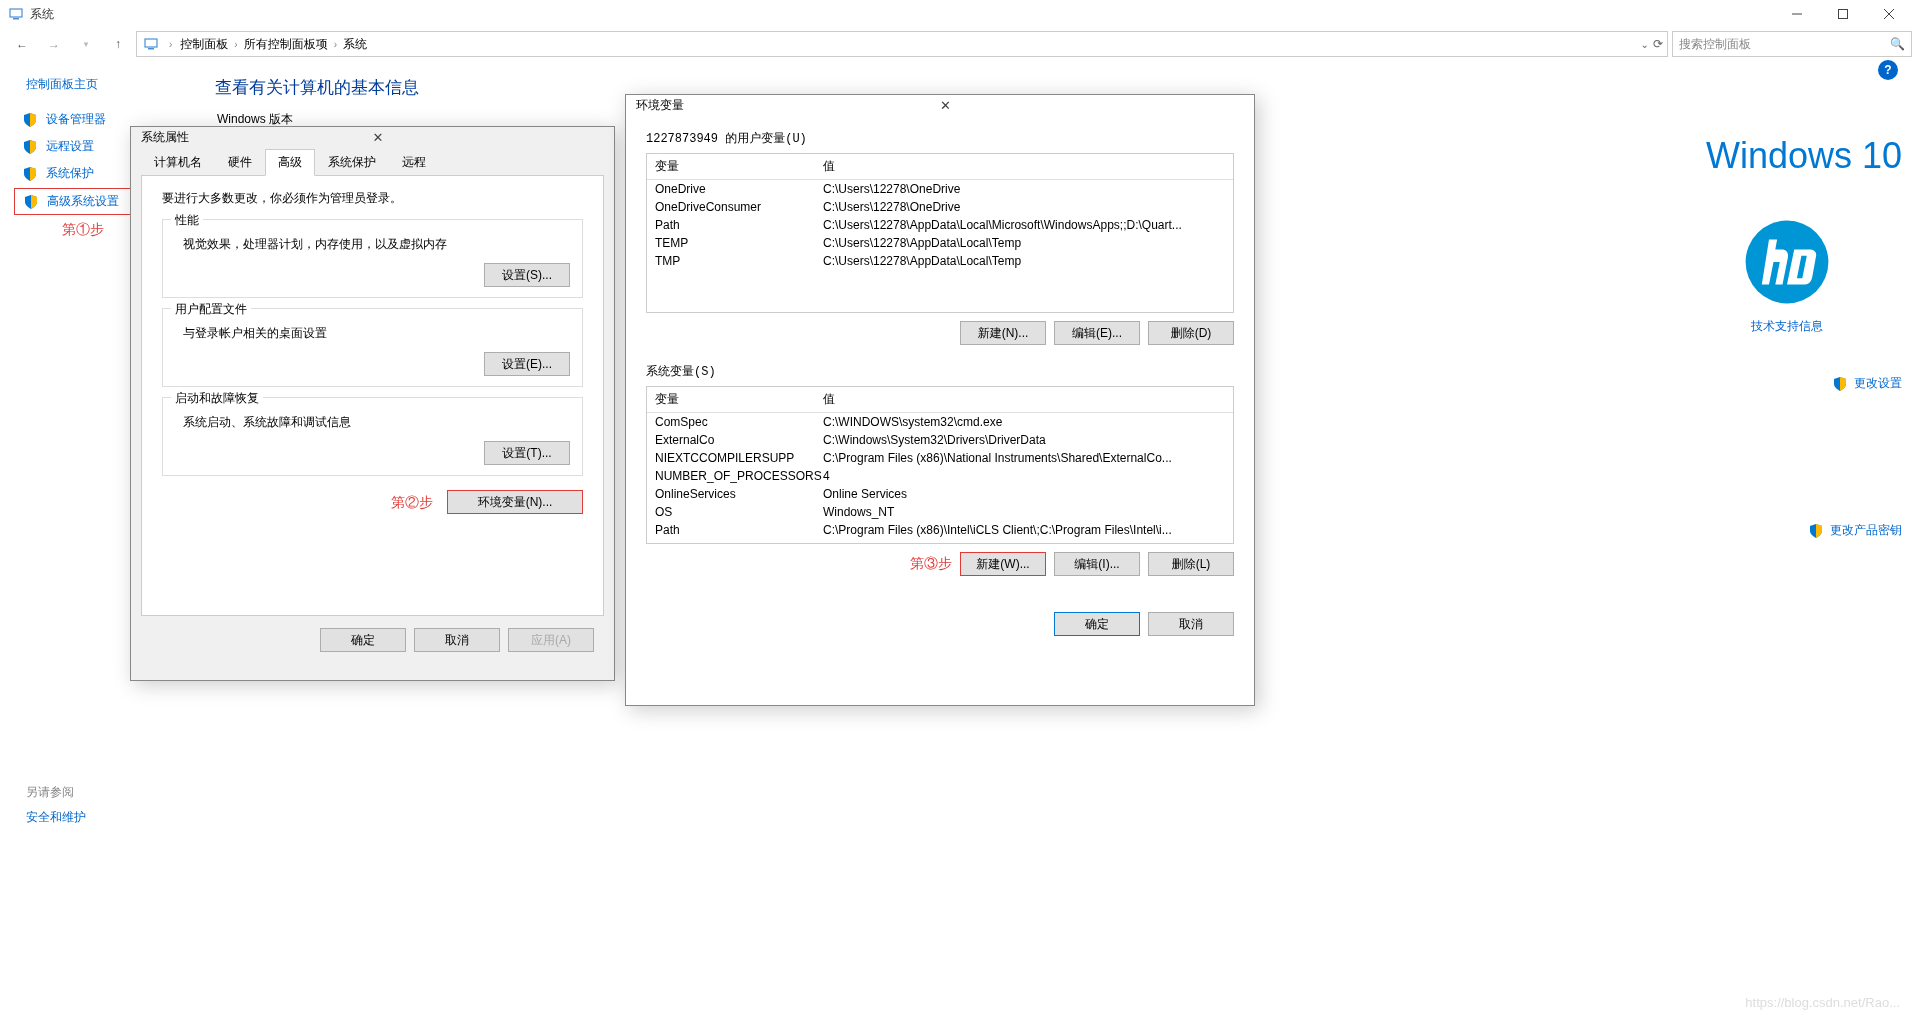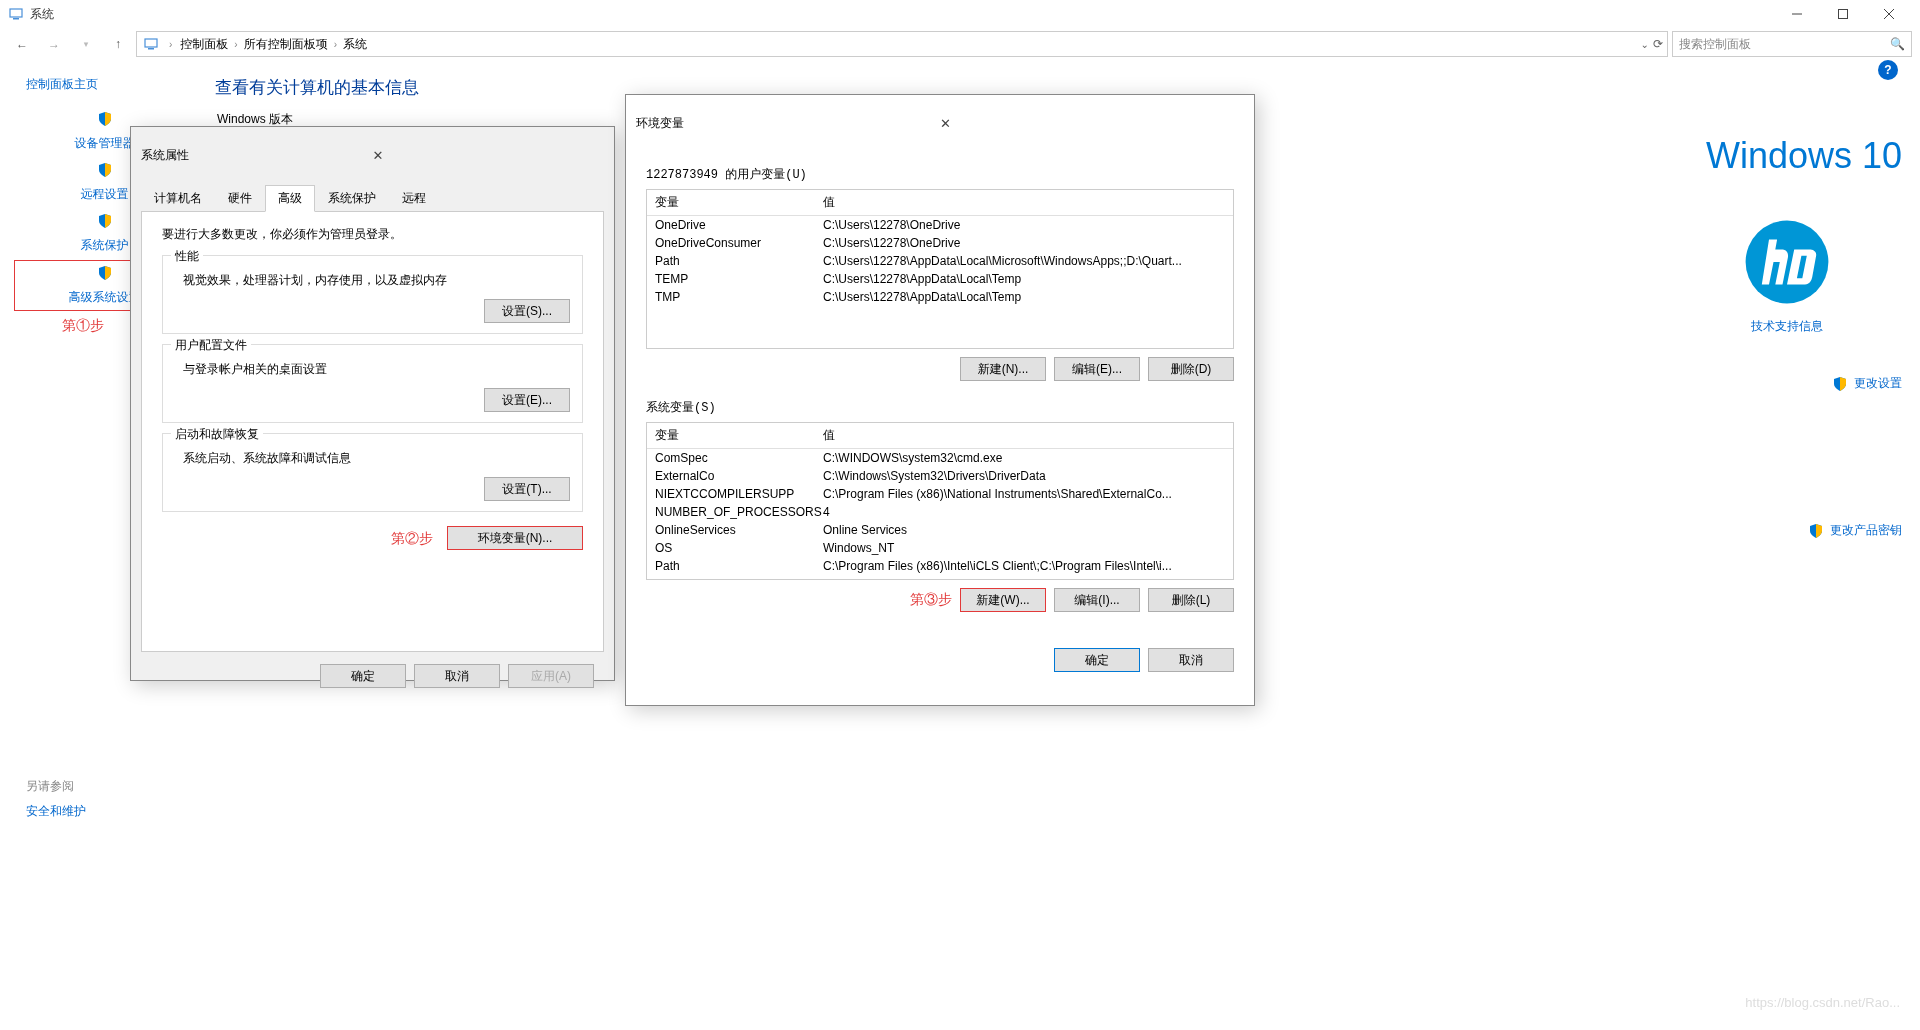--- a/index.html
+++ b/index.html
@@ -22,45 +22,45 @@
     .bc-item { padding: 0 4px; color: #000; }
     .bc-sep { color: #888; font-size: 10px; }
     .addr-tools { display: flex; gap: 4px; align-items: center; color: #666; }
     .searchbox { width: 240px; border: 1px solid #ccc; height: 26px; display: flex; align-items: center; padding: 0 6px; color: #888; }
     .searchbox span:first-child { flex: 1; }
     
     
     .content { display: flex; position: relative; }
     .sidebar { width: 195px; padding: 14px 0 0 14px; }
     .sidebar-home { color: #0066cc; margin: 0 0 14px 12px; }
-    .sidebar-item { display: flex; align-items: center; gap: 8px; padding: 4px 8px; margin-bottom: 2px; cursor: default; flex-direction: column; }
+    .sidebar-item { display: flex; align-items: center; gap: 8px; padding: 4px 8px; margin-bottom: 2px; cursor: default; }
     .sidebar-item.sel { border: 1px solid #e23939; }
     .shield { width: 16px; height: 16px; display: inline-block; }
     .sidebar-item a { color: #0066cc; text-decoration: none; }
     .step-label { color: #e23939; margin: 6px 0 0 48px; font-size: 14px; }
     
     .main-area { flex: 1; padding: 14px 0 0 20px; position: relative; }
     .page-heading { color: #003d99; font-size: 17px; font-weight: normal; margin-bottom: 12px; }
     .wv-label { margin-left: 2px; }
     
     .right-panel { position: absolute; right: 18px; top: 60px; width: 230px; text-align: center; }
     .help-icon { position: absolute; right: 22px; top: 0px; width: 20px; height: 20px; border-radius: 50%; background: #0066cc; color: #fff; display: flex; align-items: center; justify-content: center; font-weight: bold; }
     .win10-logo { color: #0078d4; font-size: 36px; font-weight: 300; margin: 75px 0 40px; white-space: nowrap; text-align: right; }
     .hp-logo { width: 90px; height: 90px; margin: 0 auto; }
     .hp-link { color: #0066cc; margin-top: 8px; display: block; }
     .right-link { display: flex; align-items: center; justify-content: flex-end; gap: 6px; margin-top: 40px; color: #0066cc; }
     
-    .see-also { position: absolute; left: 26px; bottom: 210px; }
+    .see-also { position: absolute; left: 26px; bottom: 204px; }
     .see-also-title { color: #888; margin-bottom: 8px; }
     .see-also a { color: #0066cc; text-decoration: none; }
     
     
     .dlg { position: absolute; background: #fff; border: 1px solid #888; box-shadow: 4px 4px 20px rgba(0,0,0,.2); }
     .dlg1 { left: 130px; top: 126px; width: 485px; height: 555px; background:#f0f0f0; }
-    .dlg-title { display: flex; align-items: center; padding: 20px 10px; font-size: 12px; }
+    .dlg-title { display: flex; align-items: center; padding: 2px 10px; font-size: 12px; }
     .dlg-title span { flex: 1; }
     .dlg-close { font-size: 13px; color: #444; }
     .tabs { display: flex; border-bottom: 1px solid #ccc; margin: 0 10px; background:#f0f0f0; }
     .tab { padding: 4px 12px; border: 1px solid transparent; font-size: 12px; position:relative; top:1px; }
     .tab.active { background: #fff; border: 1px solid #ccc; border-bottom-color: #fff; }
     .dlg-body { padding: 14px 20px; background:#fff; margin:0 10px; border:1px solid #ccc; border-top:none; height:440px; }
     .intro { margin-bottom: 12px; }
     .group { border: 1px solid #ddd; padding: 10px 12px; margin-bottom: 10px; position: relative; }
     .group-title { position: absolute; top: -8px; left: 8px; background: #fff; padding: 0 4px; font-size: 12px; }
     .group-desc { margin: 6px 0 10px 8px; }

